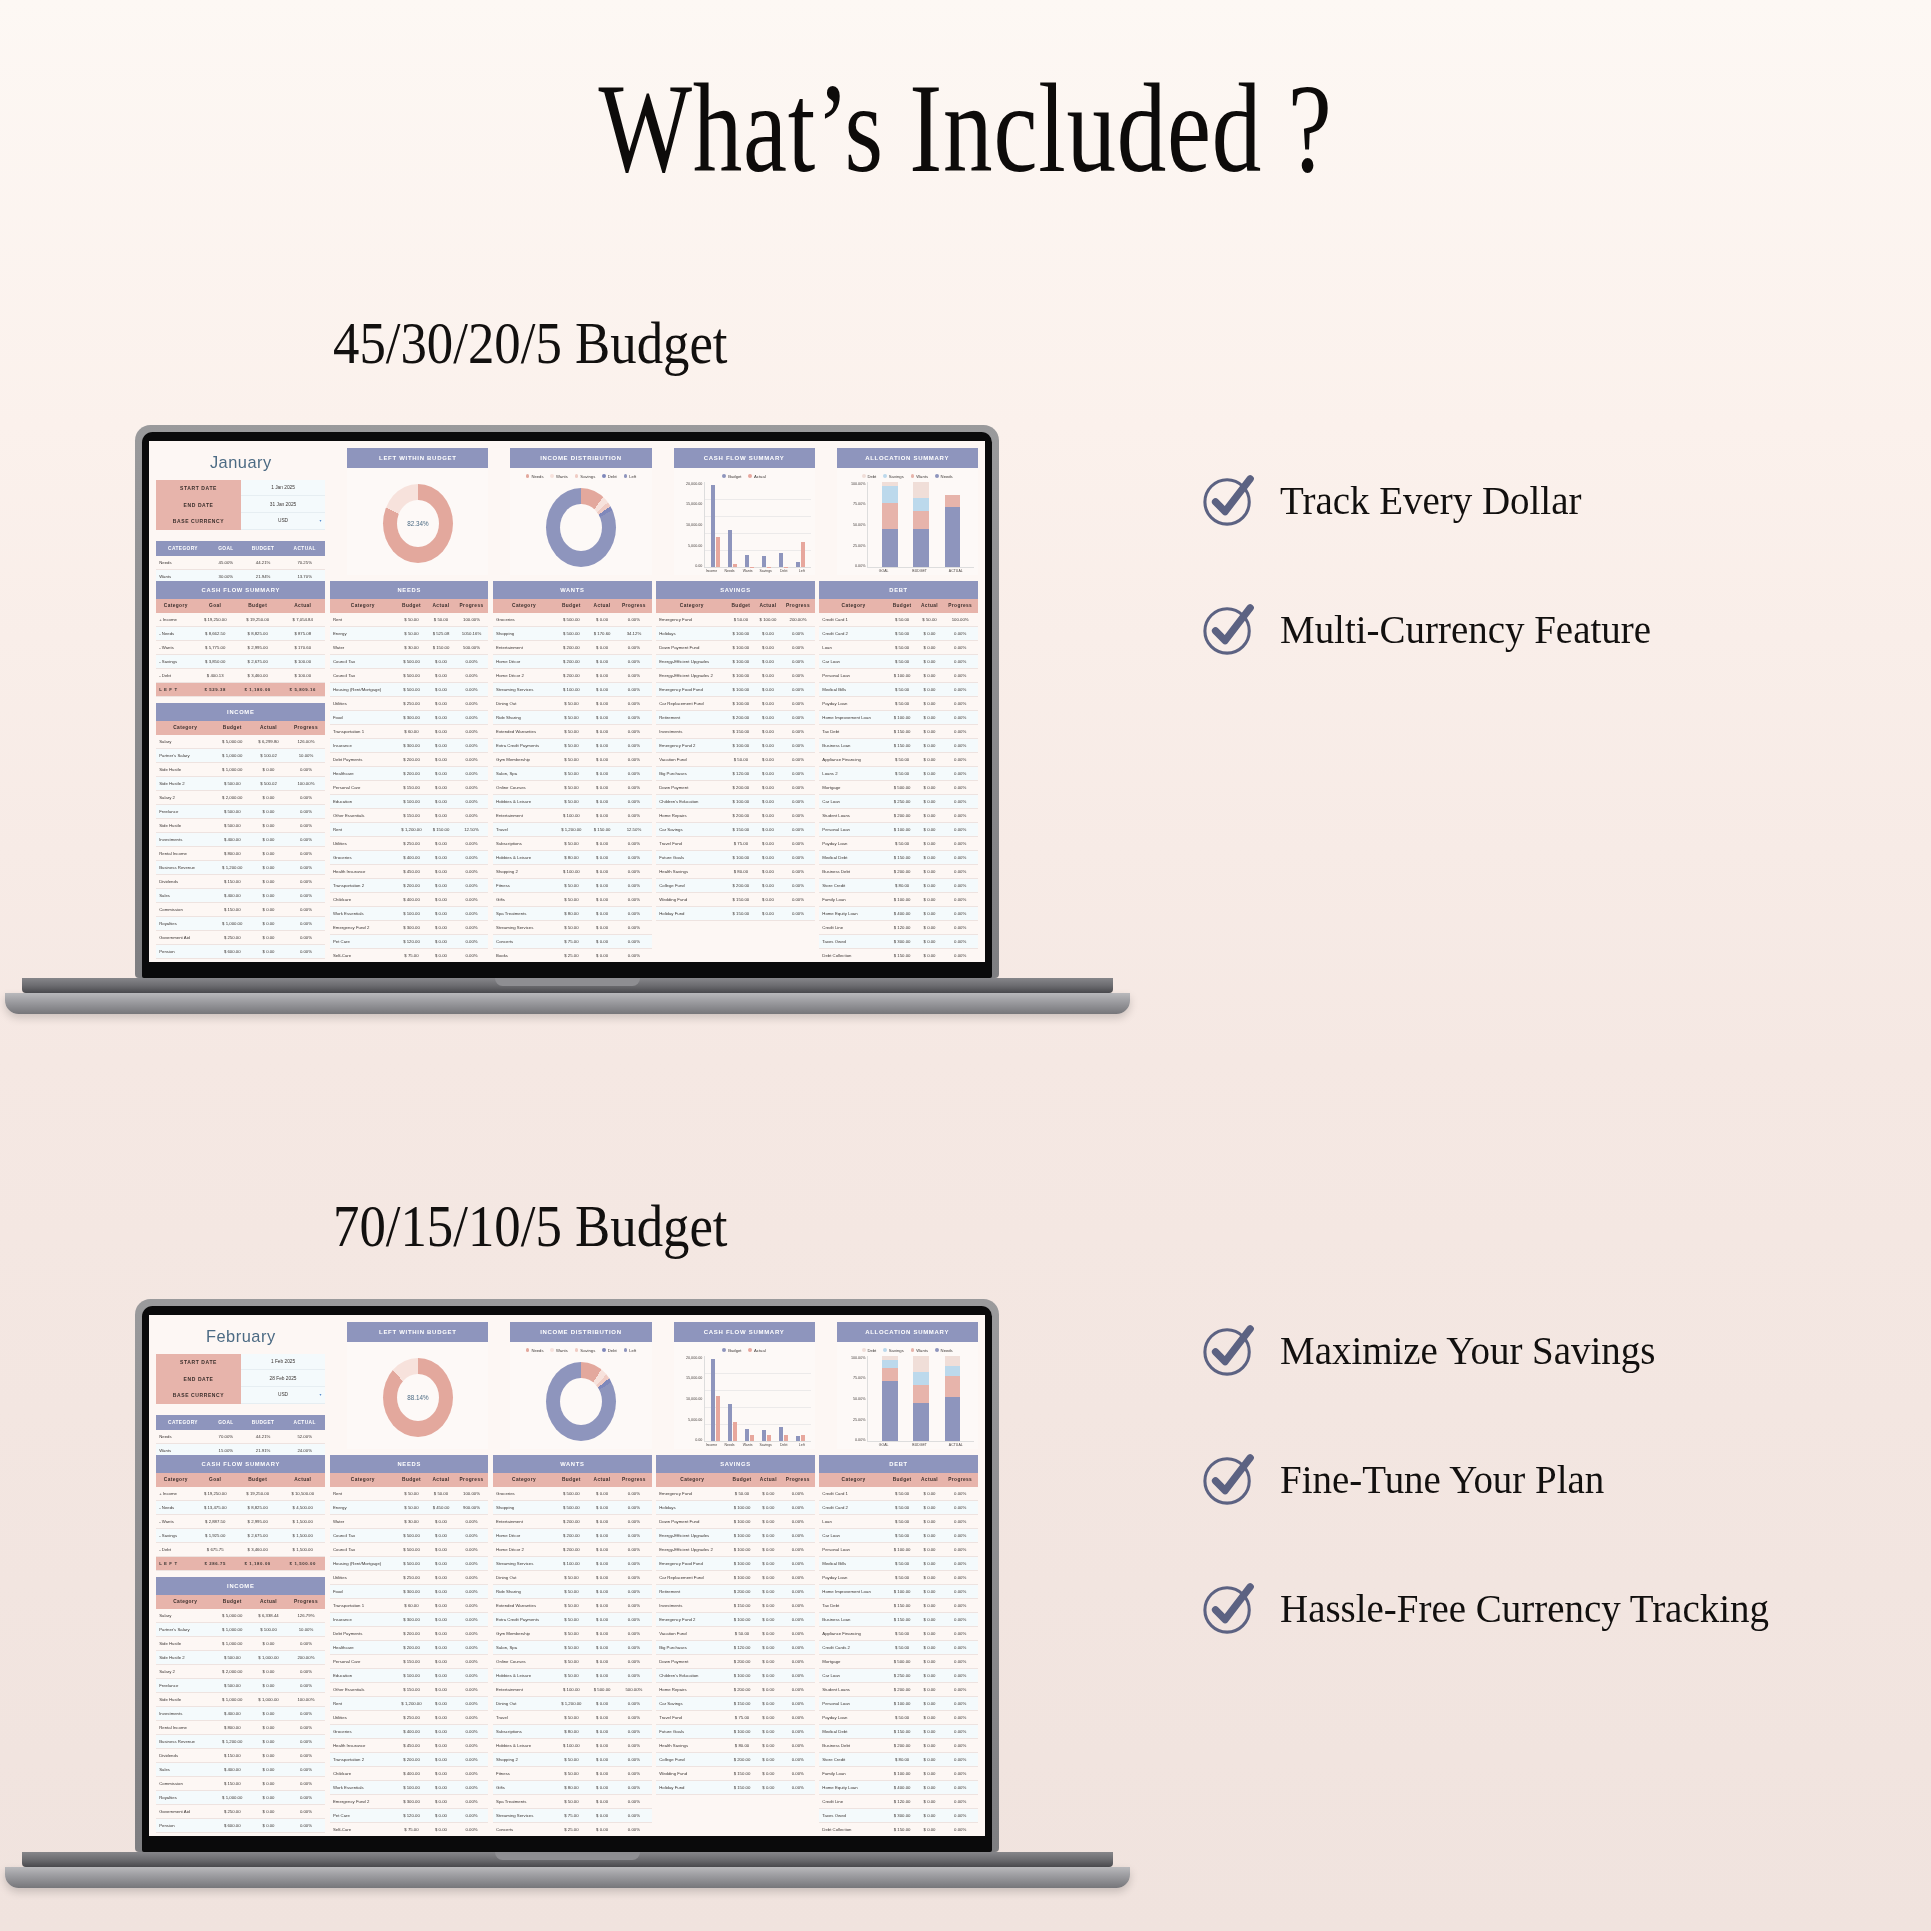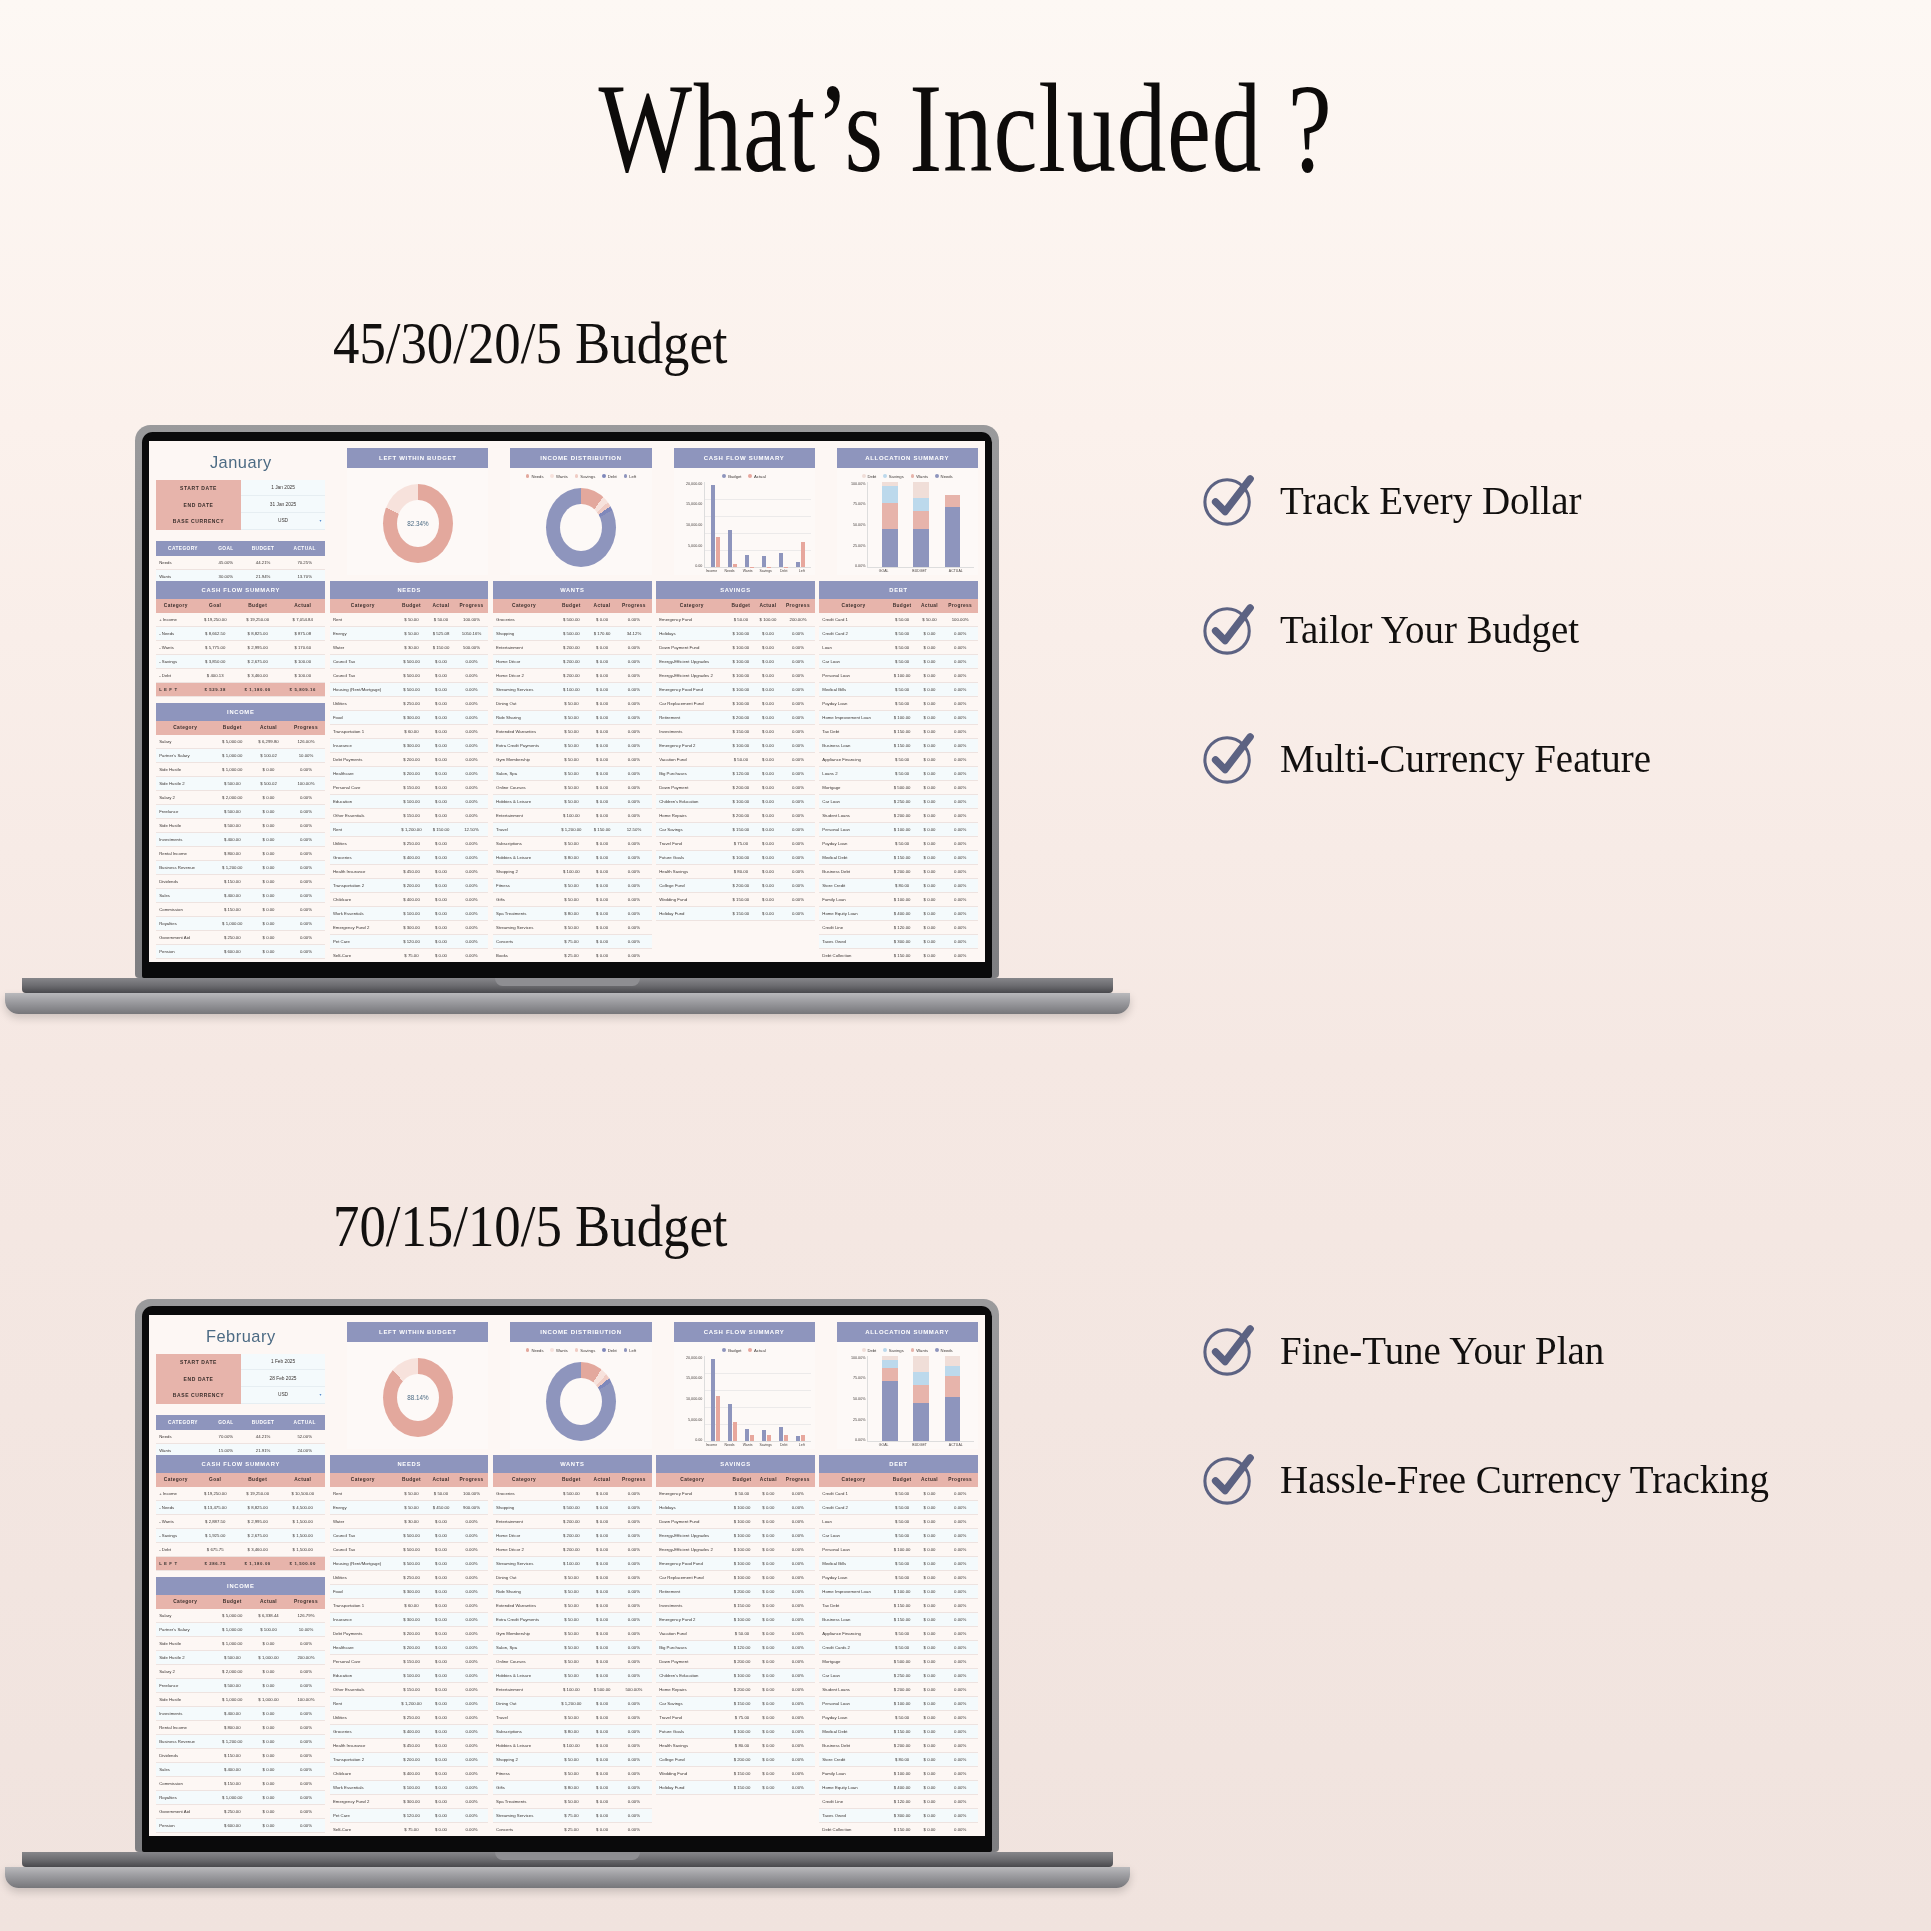--- a/index.html
+++ b/index.html
@@ -2240,31 +2240,31 @@
           <circle cx="26" cy="30" r="23" fill="none" stroke="#5c6282" stroke-width="3.2"></circle>
           <path d="M14 30 L24 40 L50 6" fill="none" stroke="#5c6282" stroke-width="7.5" stroke-linecap="round" stroke-linejoin="round"></path>
         </svg></span>
       <span class="feature-text">Track Every Dollar</span>
     </div>
     <div class="feature">
       <span class="check-icon"><svg viewBox="0 0 56 56" width="54" height="54">
           <circle cx="26" cy="30" r="23" fill="none" stroke="#5c6282" stroke-width="3.2"></circle>
           <path d="M14 30 L24 40 L50 6" fill="none" stroke="#5c6282" stroke-width="7.5" stroke-linecap="round" stroke-linejoin="round"></path>
         </svg></span>
-      <span class="feature-text">Tailor Your Budget</span>
+      <span class="feature-text">Multi-Currency Feature</span>
     </div>
+  </div>
+<div class="features features-2">
     <div class="feature">
       <span class="check-icon"><svg viewBox="0 0 56 56" width="54" height="54">
           <circle cx="26" cy="30" r="23" fill="none" stroke="#5c6282" stroke-width="3.2"></circle>
           <path d="M14 30 L24 40 L50 6" fill="none" stroke="#5c6282" stroke-width="7.5" stroke-linecap="round" stroke-linejoin="round"></path>
         </svg></span>
-      <span class="feature-text">Multi-Currency Feature</span>
+      <span class="feature-text">Maximize Your Savings</span>
     </div>
-  </div>
-<div class="features features-2">
     <div class="feature">
       <span class="check-icon"><svg viewBox="0 0 56 56" width="54" height="54">
           <circle cx="26" cy="30" r="23" fill="none" stroke="#5c6282" stroke-width="3.2"></circle>
           <path d="M14 30 L24 40 L50 6" fill="none" stroke="#5c6282" stroke-width="7.5" stroke-linecap="round" stroke-linejoin="round"></path>
         </svg></span>
       <span class="feature-text">Fine-Tune Your Plan</span>
     </div>
     <div class="feature">
       <span class="check-icon"><svg viewBox="0 0 56 56" width="54" height="54">
           <circle cx="26" cy="30" r="23" fill="none" stroke="#5c6282" stroke-width="3.2"></circle>

